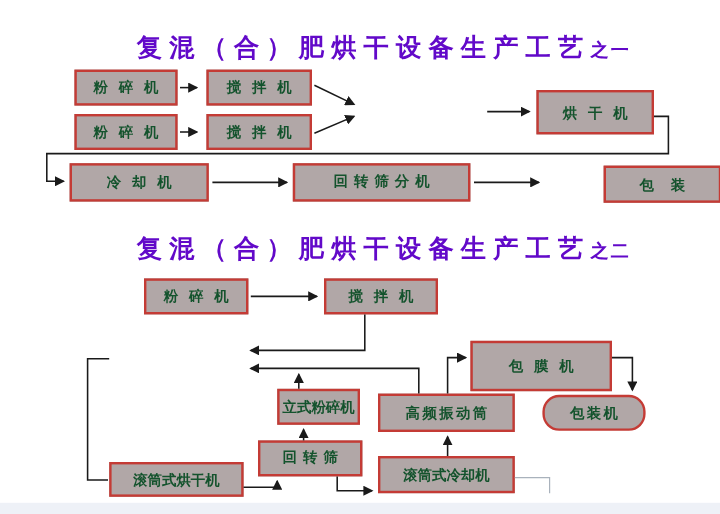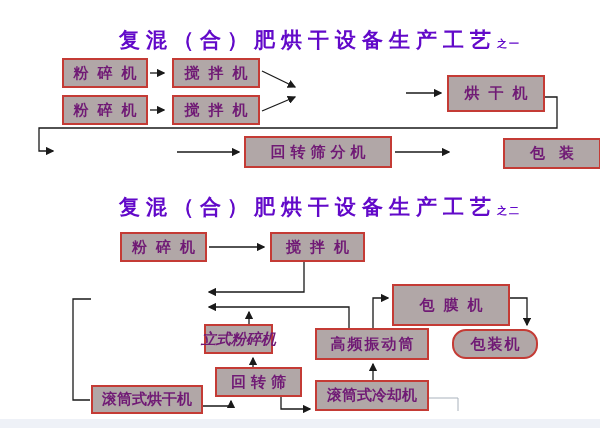--- a/index.html
+++ b/index.html
@@ -7,60 +7,61 @@
     width:600px;height:428px;position:relative;overflow:hidden;
     background:#ffffff;
     font-family:"DejaVu Sans","Liberation Sans",sans-serif;
   }
   .stage{position:absolute;left:0;top:0;width:600px;height:428px;}
   .title{
     position:absolute;left:0;width:600px;text-align:center;
     color:#6209c9;font-weight:bold;font-size:21px;letter-spacing:6px;
     transform:translateX(20px);white-space:nowrap;
   }
-  .title .suffix{font-size:10px;letter-spacing:2px;vertical-align:baseline;}
+  .title .suffix{font-size:15px;letter-spacing:2px;vertical-align:baseline;}
   .node{
     position:absolute;box-sizing:border-box;
     background:#b1a7a7;border:2px solid #c43b35;
-    color:#701a75;font-weight:bold;font-size:15px;
+    color:#14532d;font-weight:bold;font-size:12px;
     display:flex;align-items:center;justify-content:center;
     white-space:nowrap;line-height:1;
   }
   .ls3{letter-spacing:9px;text-indent:9px;}
-  .ls2{letter-spacing:5px;text-indent:5px;}
+  .ls2{letter-spacing:5px;text-indent:5px;font-family:Liberation Mono, monospace;}
   .ls1{letter-spacing:2px;text-indent:2px;}
   .ls0{letter-spacing:0;}
   .wide{letter-spacing:14px;text-indent:14px;}
   svg.lines{position:absolute;left:0;top:0;pointer-events:none;}
   .bottom-band{position:absolute;left:0;top:419px;width:600px;height:9px;background:#eef1f7;}
 </style>
 </head>
 <body>
 
 <div class="stage">
 
   <div class="title" style="top:26px;">
     <span>复混（合）肥烘干设备生产工艺</span><span class="suffix">之一</span>
   </div>
 
   <div class="node ls3" style="left:62px;top:58px;width:86px;height:30px;">粉碎机</div>
   <div class="node ls3" style="left:172px;top:58px;width:88px;height:30px;">搅拌机</div>
   <div class="node ls3" style="left:62px;top:95px;width:86px;height:30px;">粉碎机</div>
   <div class="node ls3" style="left:172px;top:95px;width:88px;height:30px;">搅拌机</div>
   <div class="node ls3" style="left:447px;top:75px;width:98px;height:37px;">烘干机</div>
+  <div class="node ls3" style="left:58px;top:136px;width:116px;height:32px;">冷却机</div>
   <div class="node ls2" style="left:244px;top:136px;width:148px;height:32px;">回转筛分机</div>
   <div class="node wide" style="left:455px;top:138px;width:98px;height:31px;margin-left:48px;">包装</div>
 
   <div class="title" style="top:193px;">
     <span>复混（合）肥烘干设备生产工艺</span><span class="suffix">之二</span>
   </div>
 
   <div class="node ls3" style="left:120px;top:232px;width:87px;height:30px;">粉碎机</div>
   <div class="node ls3" style="left:270px;top:232px;width:95px;height:30px;">搅拌机</div>
-  <div class="node ls0" style="left:204px;top:324px;width:69px;height:30px;font-style:italic;">立式粉碎机</div>
+  <div class="node ls0" style="left:231px;top:324px;width:69px;height:30px;">立式粉碎机</div>
   <div class="node ls1" style="left:315px;top:328px;width:114px;height:32px;">高频振动筒</div>
   <div class="node ls3" style="left:392px;top:284px;width:118px;height:42px;">包膜机</div>
   <div class="node ls1" style="left:452px;top:329px;width:86px;height:30px;border-radius:14px;">包装机</div>
   <div class="node ls0" style="left:91px;top:385px;width:112px;height:29px;">滚筒式烘干机</div>
   <div class="node ls2" style="left:215px;top:367px;width:87px;height:30px;">回转筛</div>
   <div class="node ls0" style="left:315px;top:380px;width:114px;height:31px;">滚筒式冷却机</div>
 
   <svg class="lines" width="600" height="428" viewBox="0 0 600 428">
     <defs>
       <marker id="arr" viewBox="0 0 10 10" refX="8.5" refY="5" markerWidth="6.5" markerHeight="6.5" orient="auto-start-reverse">

